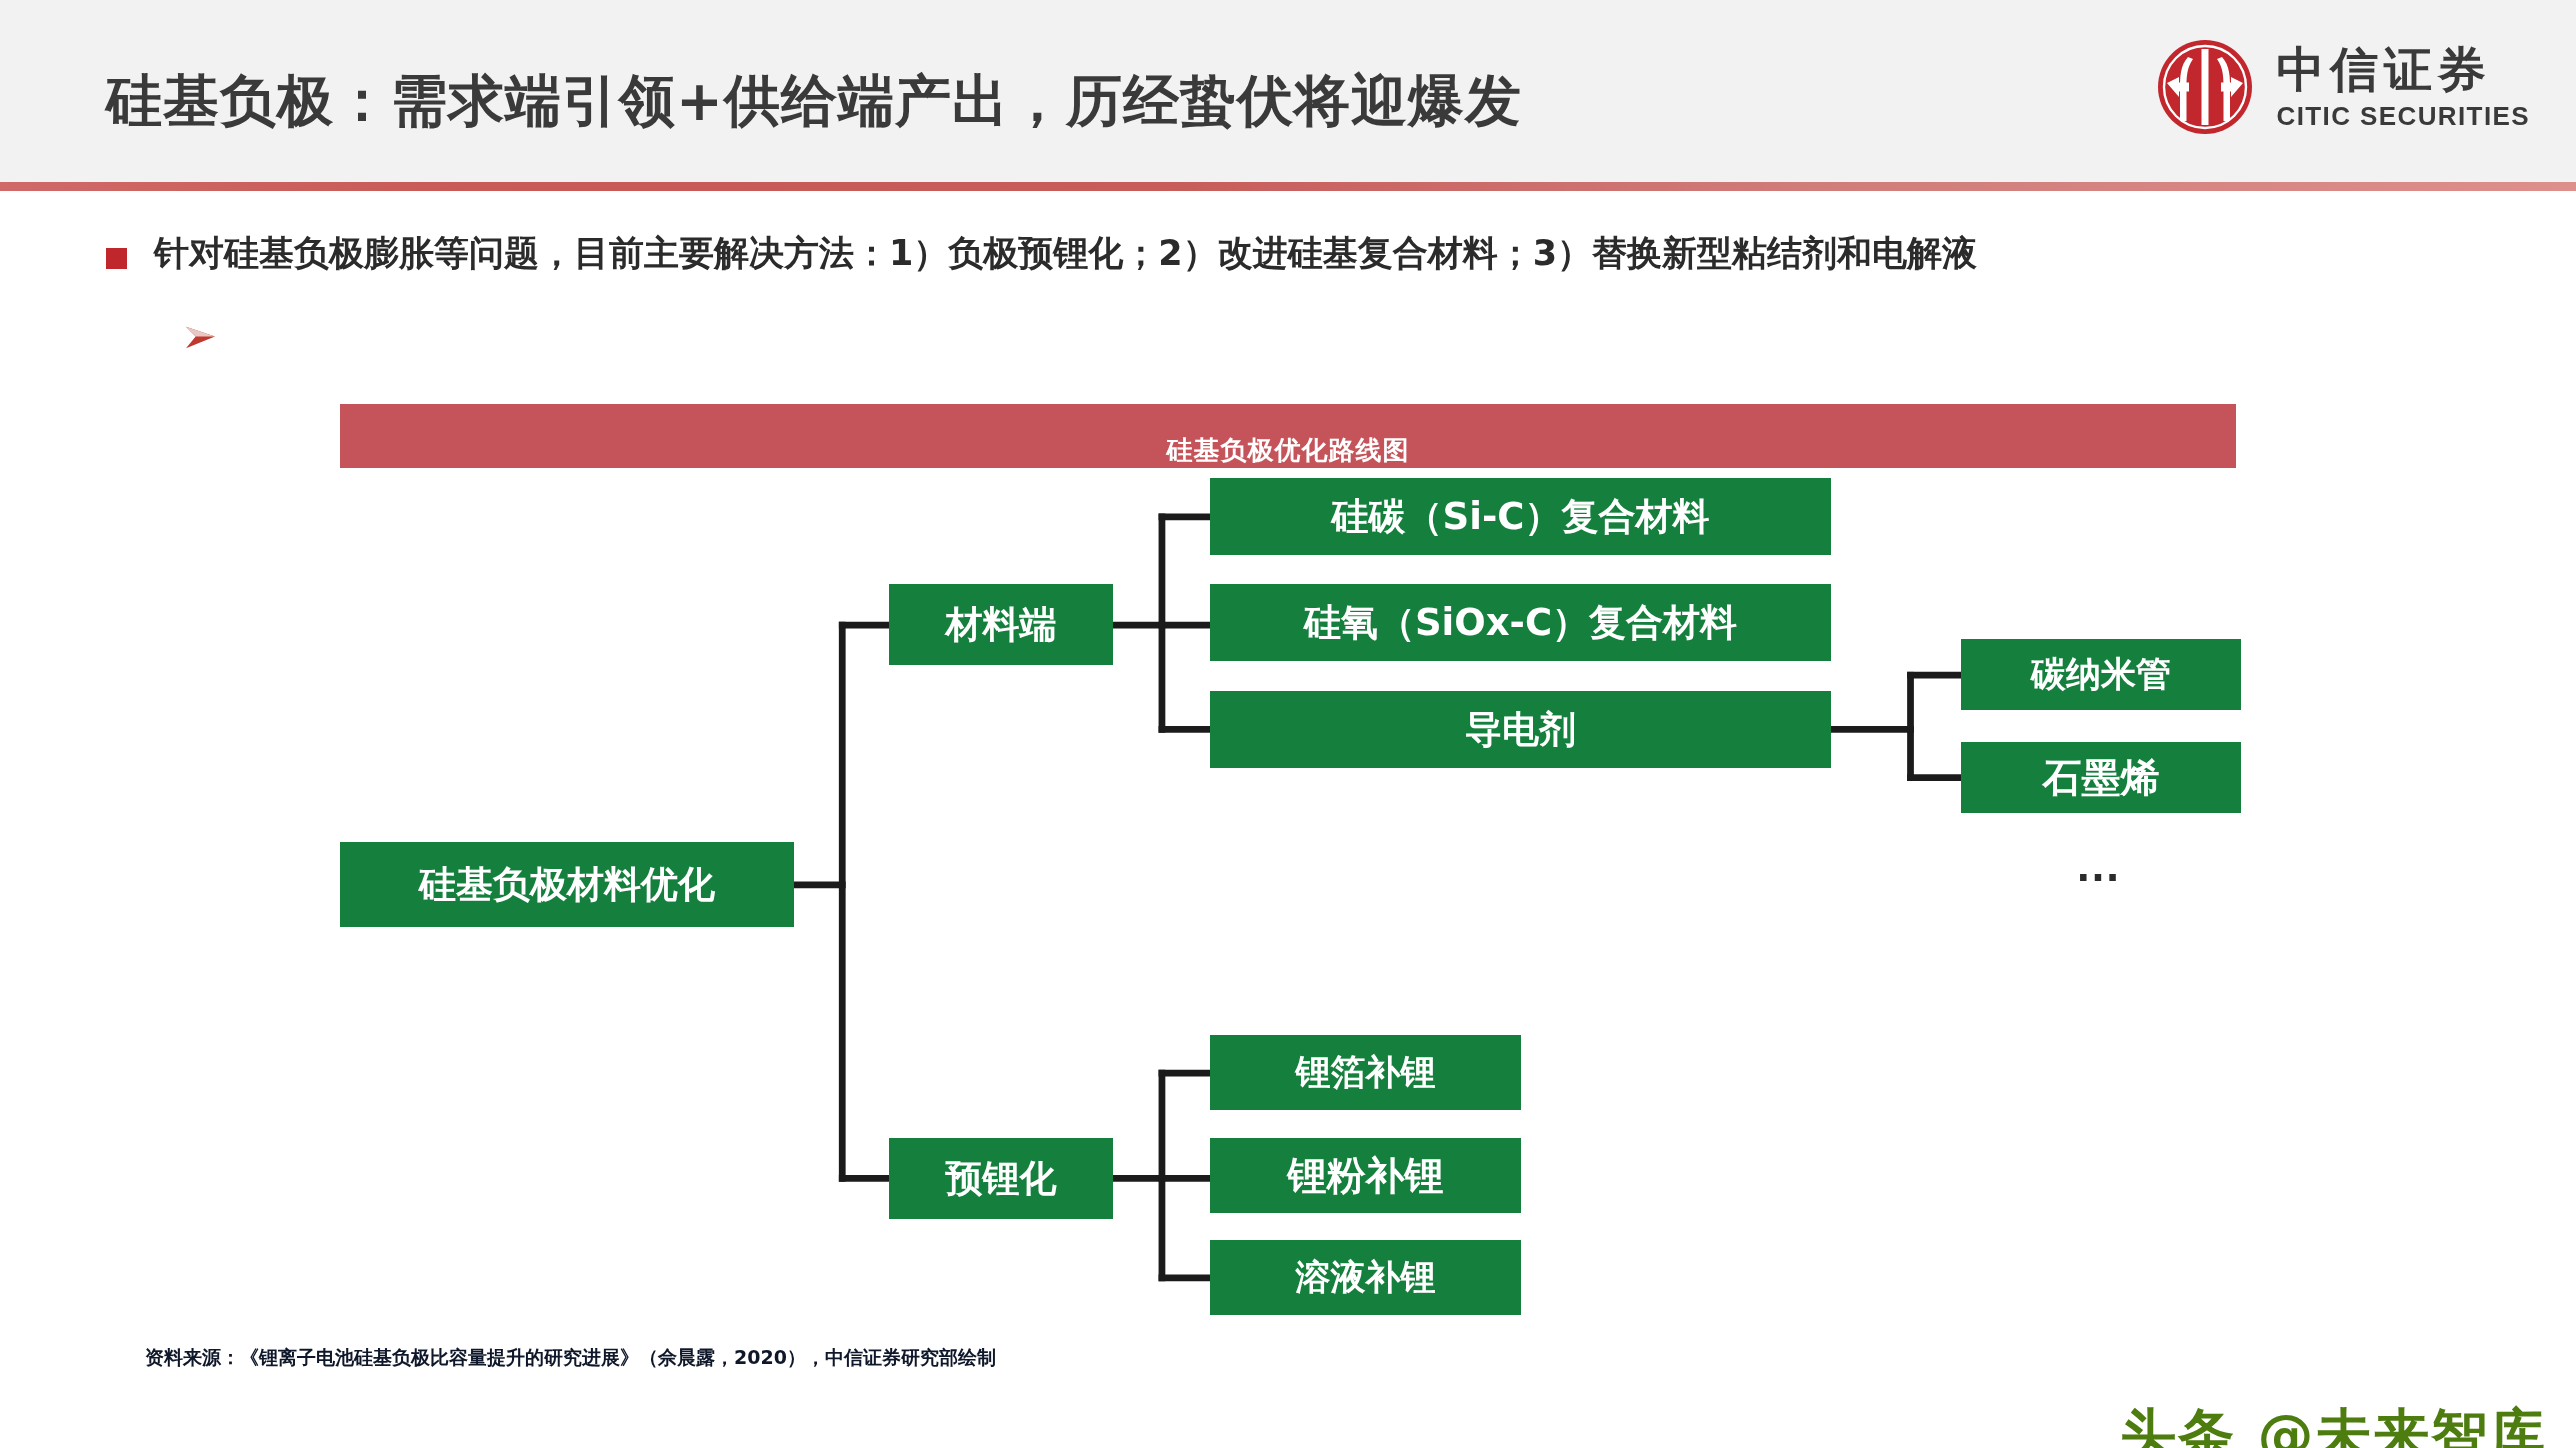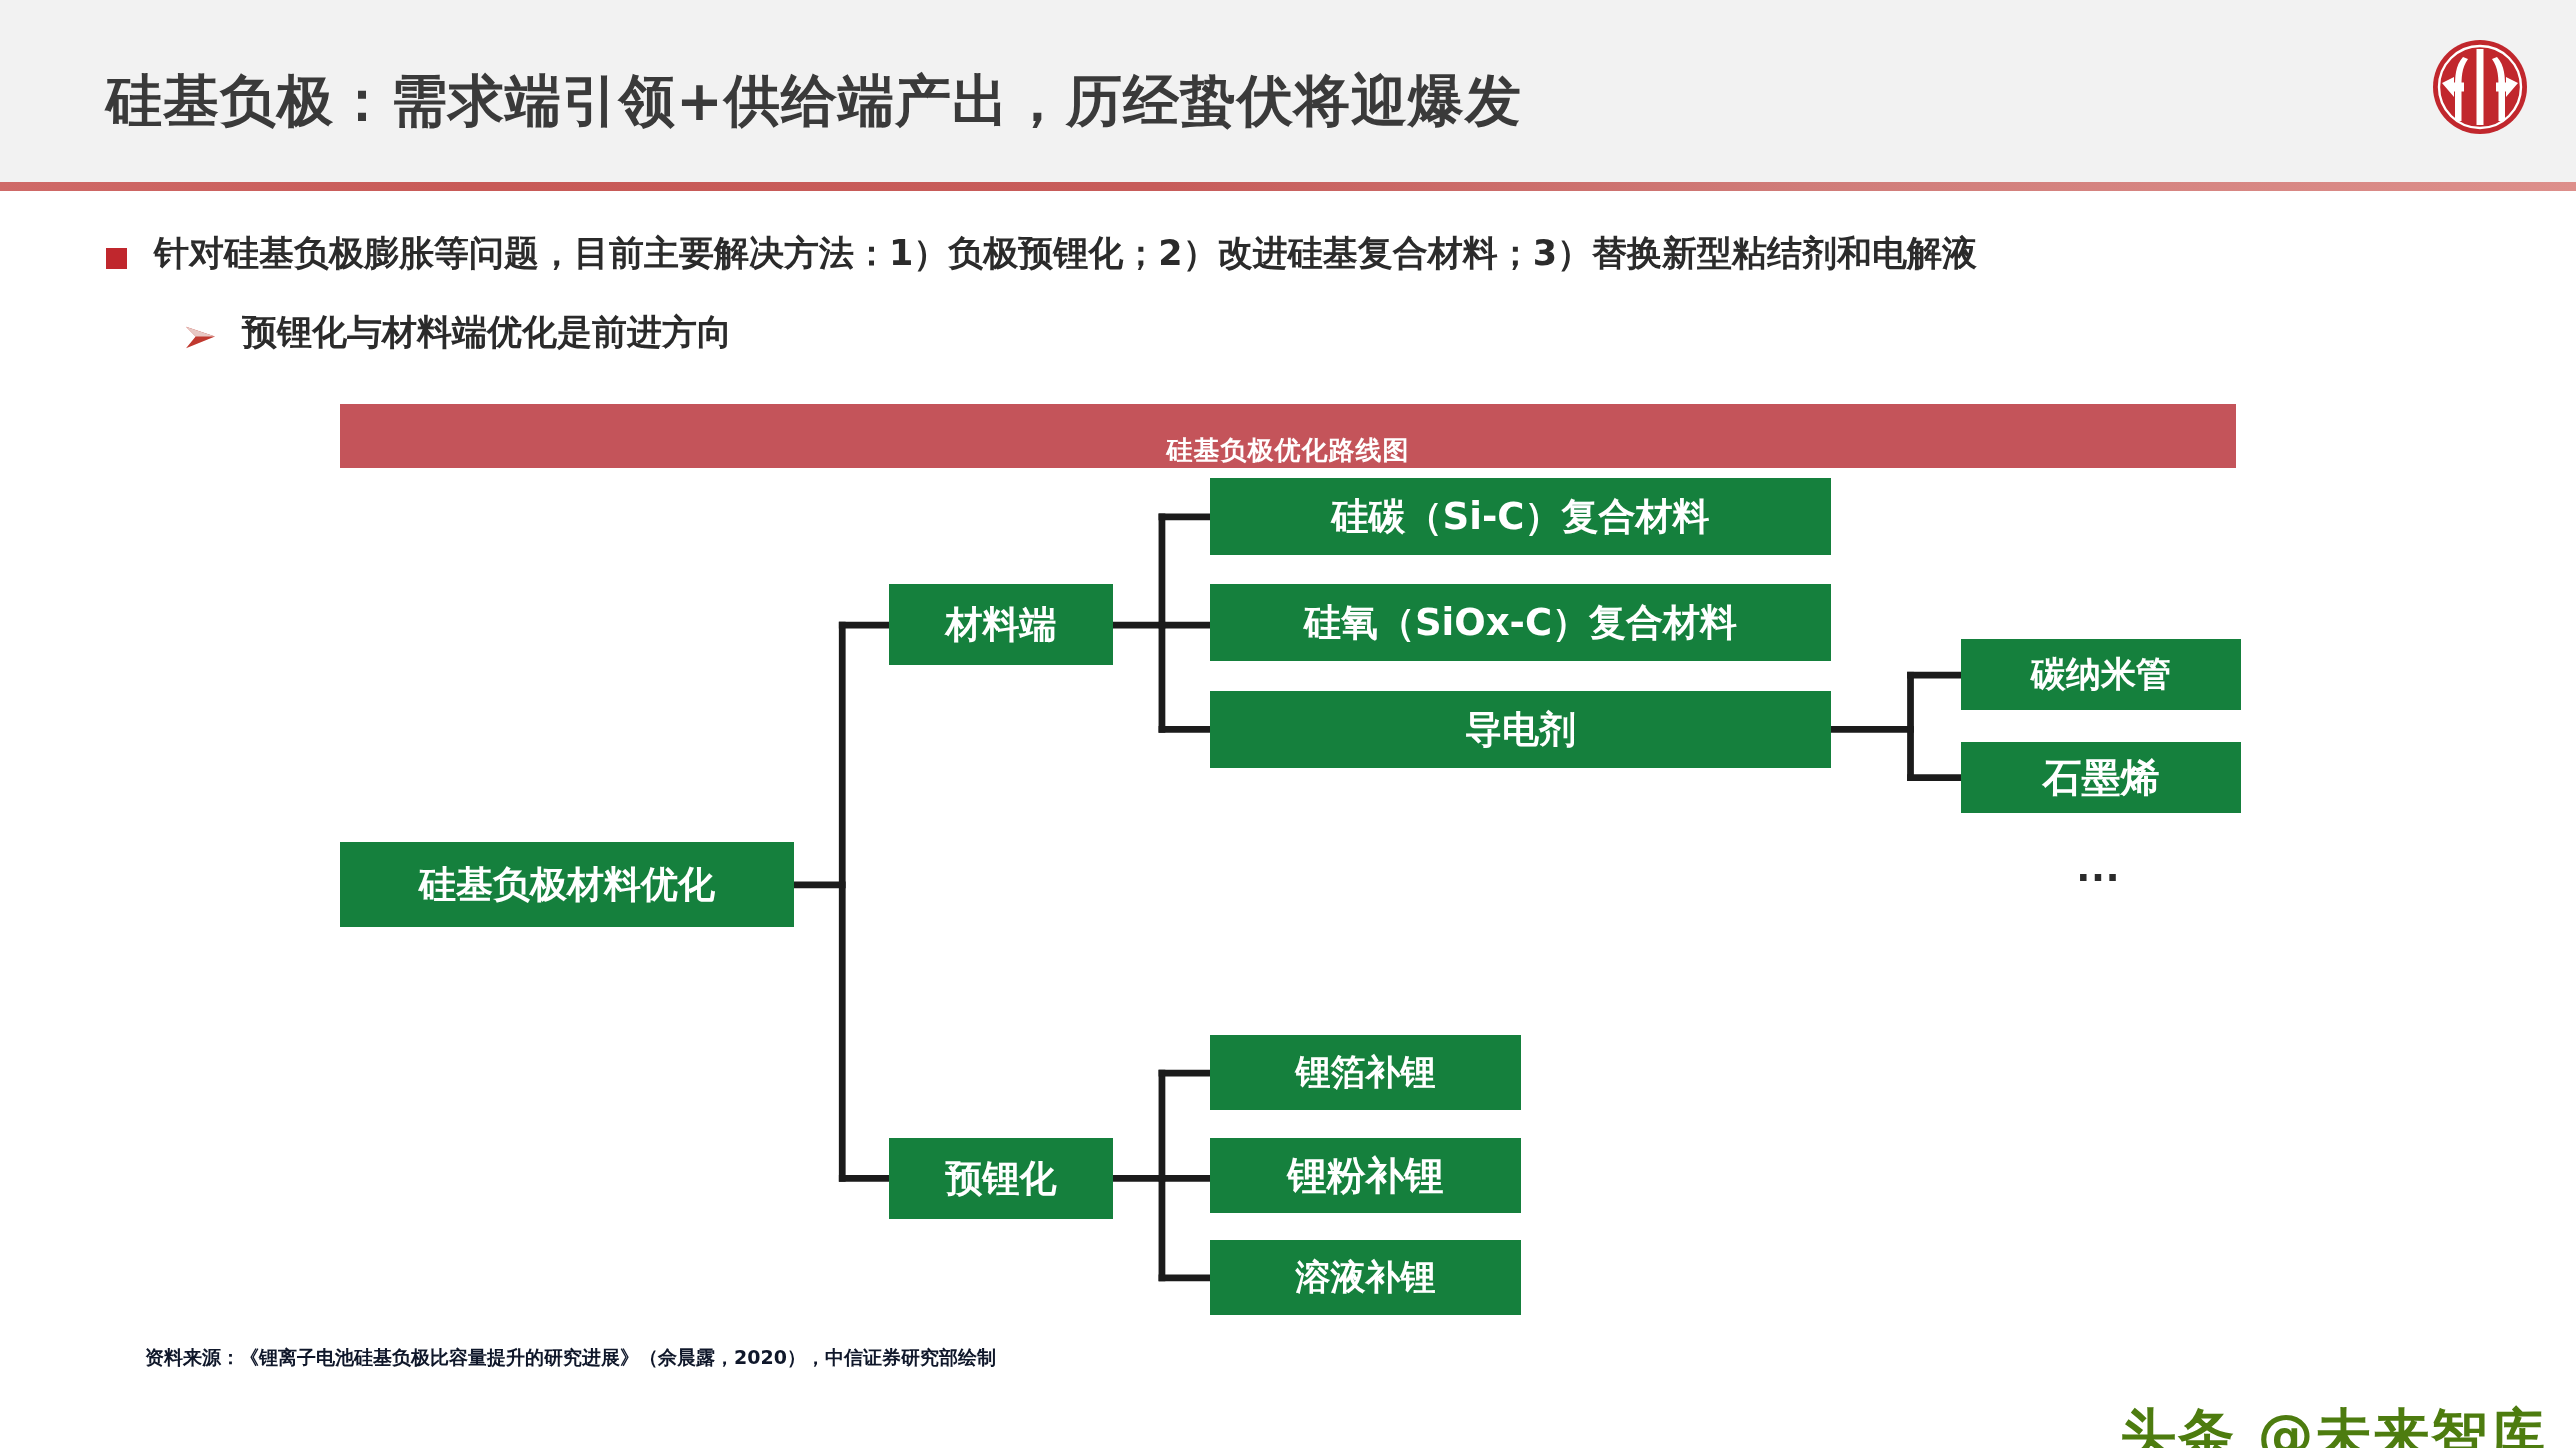--- a/index.html
+++ b/index.html
@@ -115,33 +115,36 @@
 <div id="logo">
   <svg id="logo-mark" viewBox="0 0 100 100">
     <circle cx="50" cy="50" r="47" fill="#c1272d"></circle>
     <circle cx="50" cy="50" r="41" fill="none" stroke="#ffffff" stroke-width="2.4"></circle>
     <path d="M46.5 12 L53.5 12 L53.5 88 L46.5 88 Z" fill="#ffffff"></path>
     <path d="M33 20 C25 29 25 40 25 52 L25 84 L31.5 84 L31.5 52 C31.5 41 31.5 31 38 22 Z" fill="#ffffff"></path>
     <path d="M67 20 C75 29 75 40 75 52 L75 84 L68.5 84 L68.5 52 C68.5 41 68.5 31 62 22 Z" fill="#ffffff"></path>
     <path d="M12 46 L24 40 L24 45.5 L34 45.5 L34 54.5 L24 54.5 L24 60 Z" fill="#ffffff"></path>
     <path d="M88 46 L76 40 L76 45.5 L66 45.5 L66 54.5 L76 54.5 L76 60 Z" fill="#ffffff"></path>
   </svg>
+  <div id="logo-text">
+    <div id="logo-cn">中信证券</div>
+    <div id="logo-en">CITIC SECURITIES</div>
+  </div>
 </div>
 
 <div class="bullet-row" id="bullet1">
   <div class="sq-marker"></div>
   <div class="bullet-text">针对硅基负极膨胀等问题，目前主要解决方法：1）负极预锂化；2）改进硅基复合材料；3）替换新型粘结剂和电解液</div>
 </div>
 
 <div class="bullet-row" id="bullet2">
   <svg class="tri-marker" viewBox="0 0 34 30">
     <path d="M2 4 L32 14 L2 26 L12 14 Z" fill="#c0392f"></path>
     <path d="M2 4 L32 14 L12 14 Z" fill="#e8c8c4"></path>
   </svg>
-  <div class="bullet-text sub">预锂化与材料端优化是前进方向</div>
 </div>
 
 <div id="exhibit-bar">
   <span>硅基负极优化路线图</span>
 </div>
 
 <svg id="tree" viewBox="0 0 2667 1500" width="2576" height="1449">
   <g stroke="#1b1b1b" stroke-width="7" fill="none" stroke-linecap="square">
 
     <line x1="822" y1="916" x2="872" y2="916"></line>

